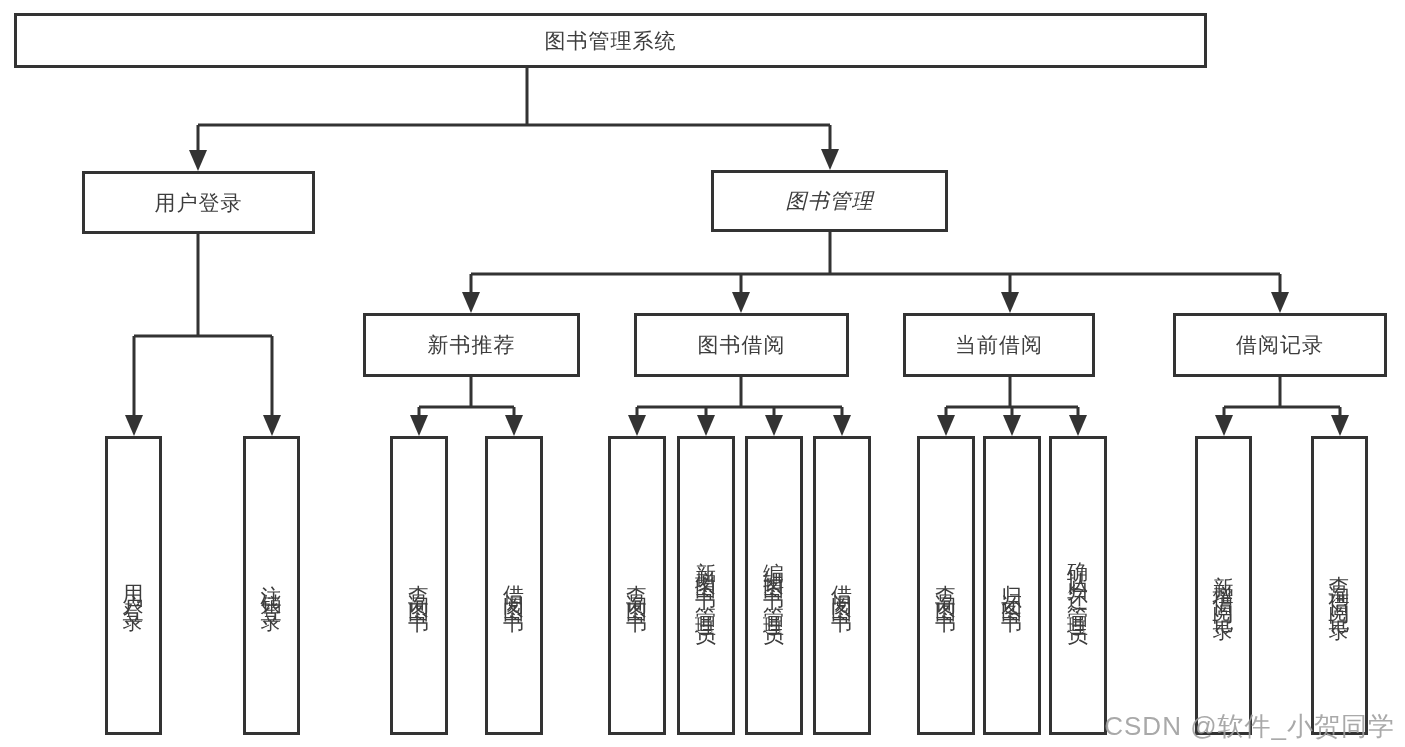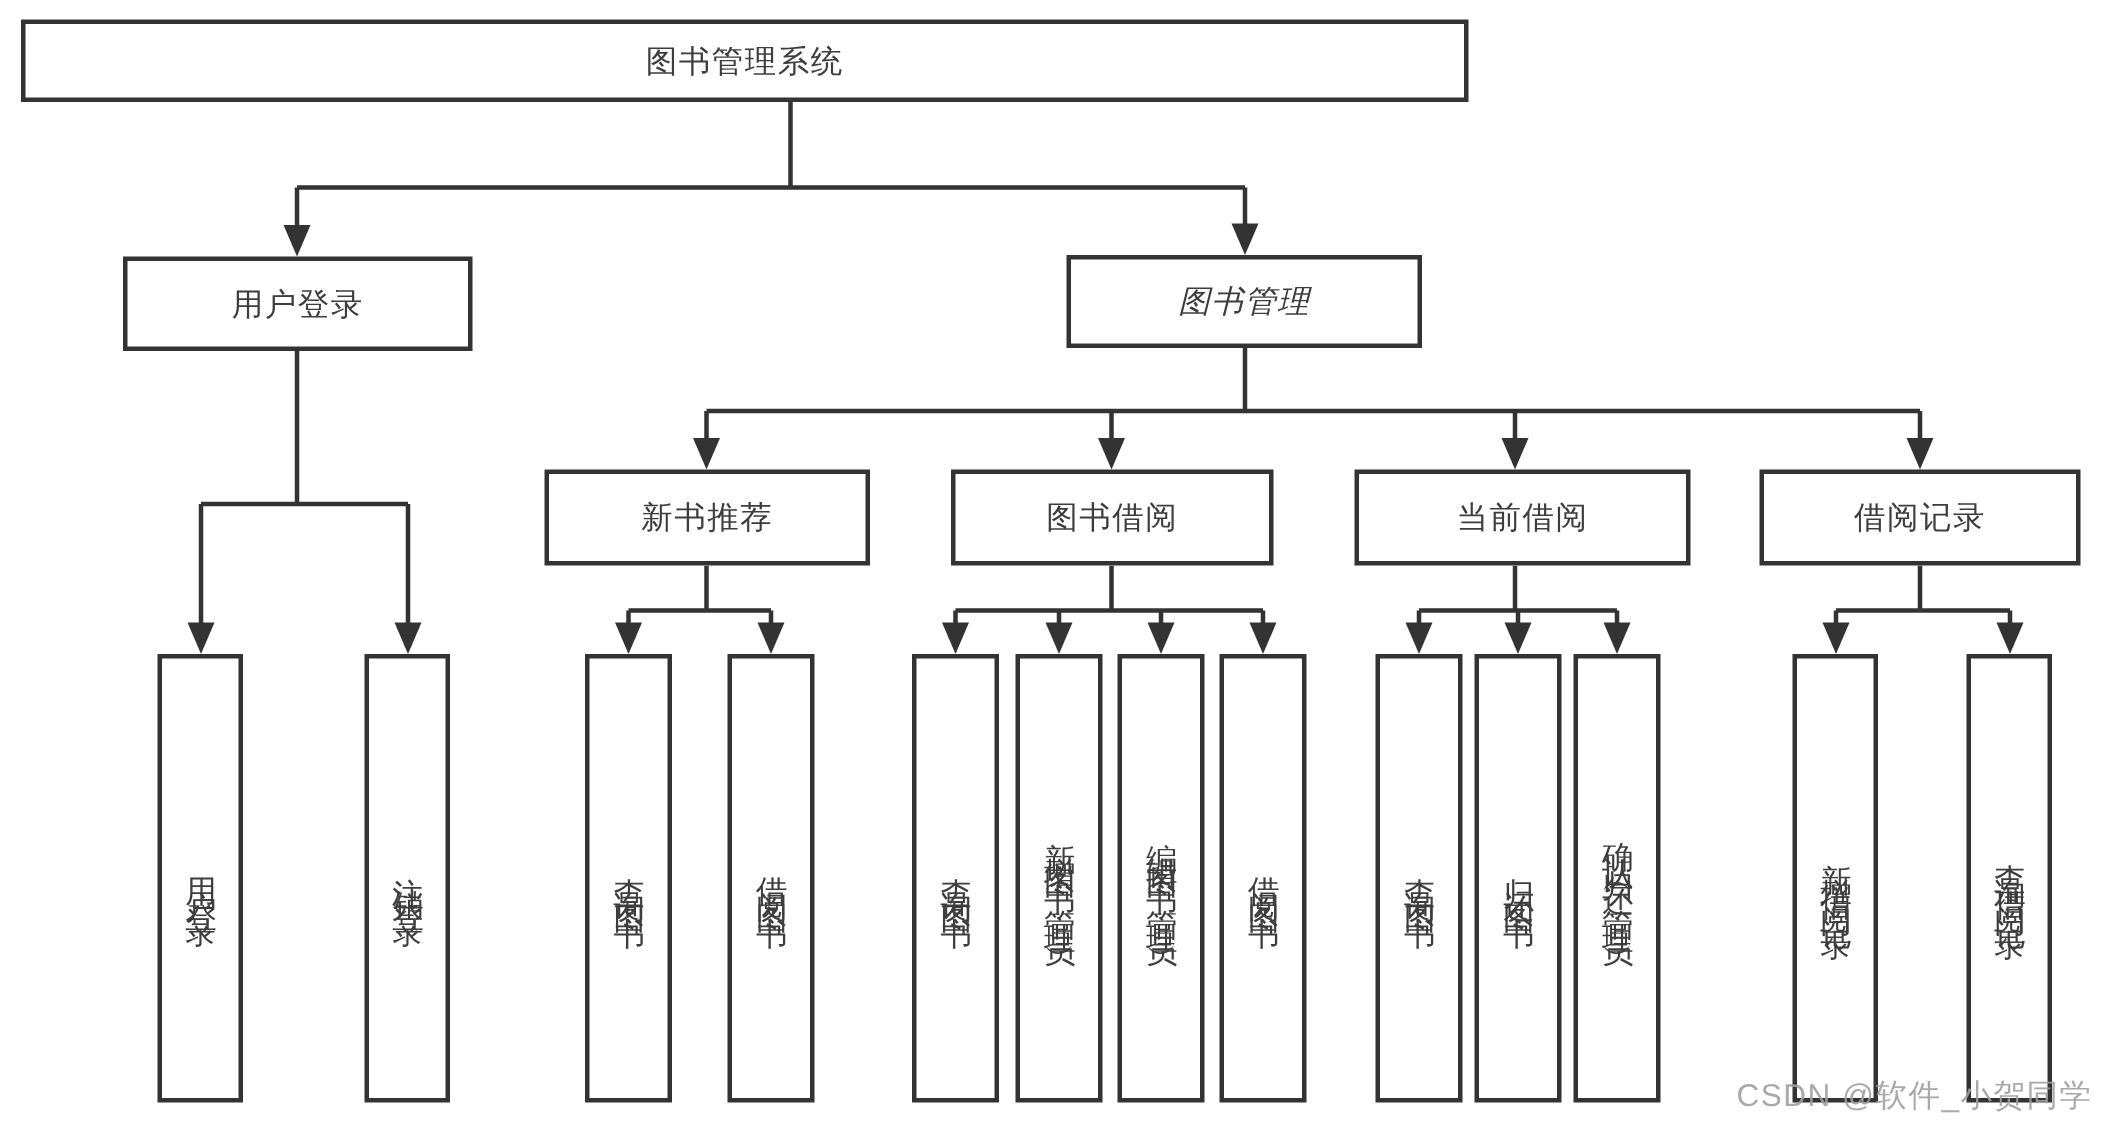--- a/index.html
+++ b/index.html
@@ -40,27 +40,27 @@
     box-sizing: border-box;
     border: 3px solid var(--line);
     background: #fff;
     color: var(--text);
     display: flex;
     align-items: center;
     justify-content: center;
     font-size: 21px;
     letter-spacing: 1px;
   }
-  .node.root   { left: 14px;  top: 13px;  width: 965px; height: 55px; }
+  .node.root   { left: 14px;  top: 13px;  width: 1193px; height: 55px; }
   .node.l1a    { left: 82px;  top: 171px; width: 233px;  height: 63px; }
   .node.l1b    { left: 711px; top: 170px; width: 237px;  height: 62px; font-style: italic; }
   .node.l2     { top: 313px;  height: 64px; }
   .node.l2a    { left: 363px;  width: 217px; }
   .node.l2b    { left: 634px;  width: 215px; }
-  .node.l2c    { left: 903px;  width: 224px; }
+  .node.l2c    { left: 903px;  width: 192px; }
   .node.l2d    { left: 1173px; width: 214px; }
   .node.leaf   { top: 436px; height: 299px; }
   .vtext {
     writing-mode: vertical-rl;
     text-orientation: mixed;
     letter-spacing: 9px;
     font-size: 21px;
     line-height: 1;
     white-space: nowrap;
   }
@@ -74,21 +74,21 @@
   .lf8  { left: 813px;  width: 58px; }
   .lf9  { left: 917px;  width: 58px; }
   .lf10 { left: 983px;  width: 58px; }
   .lf11 { left: 1049px; width: 58px; }
   .lf12 { left: 1195px; width: 57px; }
   .lf13 { left: 1311px; width: 57px; }
   .watermark {
     position: absolute;
     right: 10px;
     bottom: 3px;
-    font-size: 21px;
+    font-size: 26px;
     color: var(--watermark);
     opacity: 0.9;
     letter-spacing: 1px;
     z-index: 5;
     pointer-events: none;
   }
 </style>
 </head>
 <body>
 

